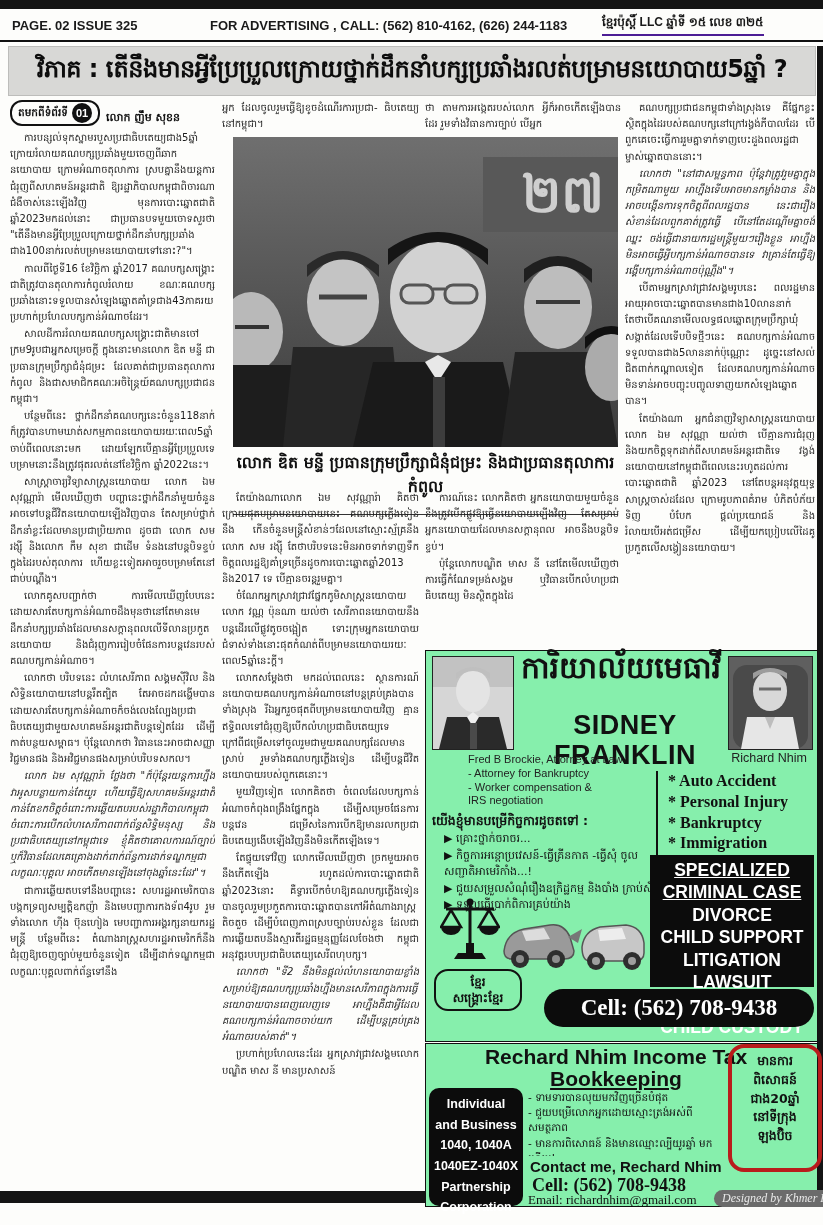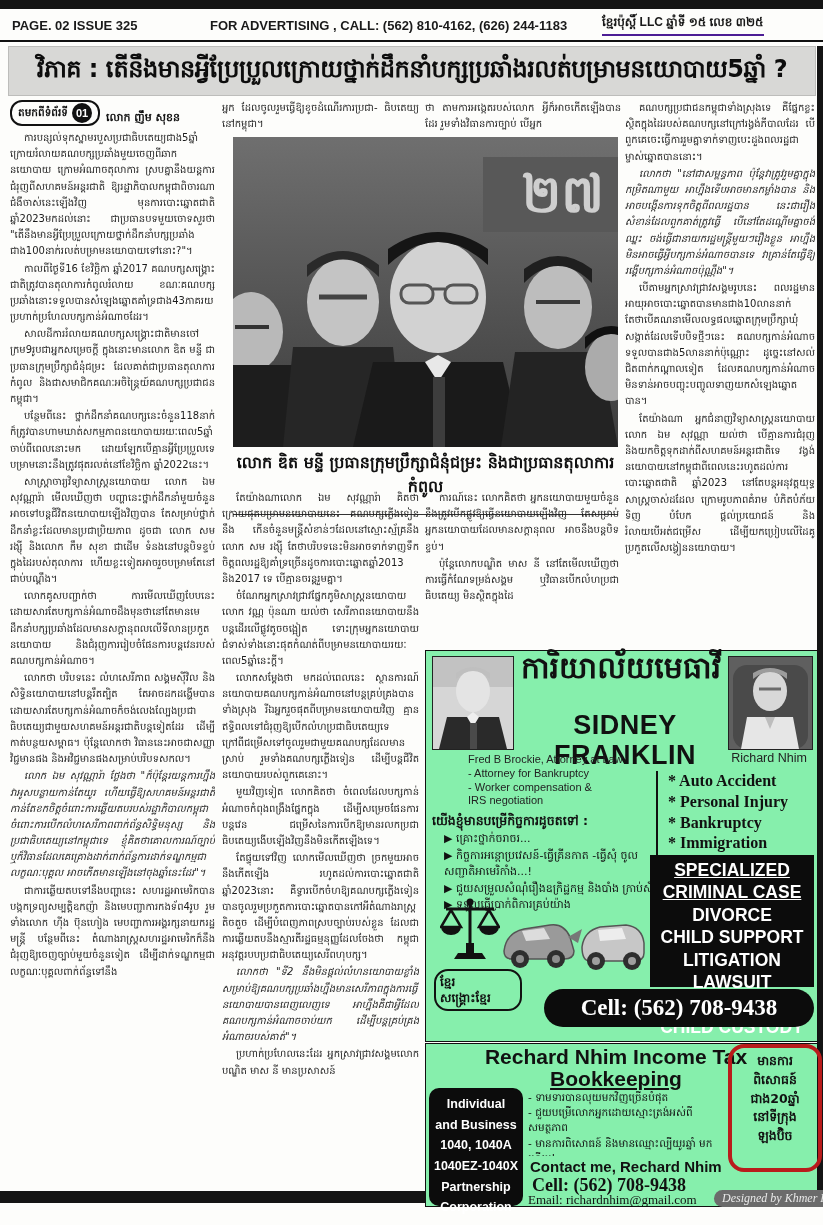--- a/index.html
+++ b/index.html
@@ -40,21 +40,21 @@
   .rname{font-family:"Liberation Sans",sans-serif;font-size:12.5px;text-align:center;color:#222;}
   .starlist{font-family:"Liberation Serif",serif;font-weight:bold;font-size:16px;line-height:1.3;border-left:2px solid #111;padding-left:10px;}
   .starlist .li-item{white-space:nowrap;}
   .kh-svc-head{font-weight:bold;font-size:12.5px;}
   .kh-svc{font-size:11px;line-height:1.5;}
   .kh-svc .li-item{text-indent:0;}
   .spec{background:#0c0c0c;color:#fff;text-align:center;font-family:"Liberation Sans",sans-serif;
         font-weight:bold;font-size:17.5px;line-height:1.28;padding-top:4px;}
   .cellpill{background:#0c0c0c;color:#fff;border-radius:22px;display:flex;align-items:center;justify-content:center;
             font-family:"Liberation Serif",serif;font-weight:bold;font-size:23px;white-space:nowrap;}
-  .khmerbadge{border:2.5px solid #111;border-radius:14px;text-align:left;font-weight:bold;font-size:12px;line-height:1.35;padding:3px 4px;}
+  .khmerbadge{border:2.5px solid #111;border-radius:14px;text-align:center;font-weight:bold;font-size:12px;line-height:1.35;padding:3px 4px;}
   
   .bk-title1{font-family:"Liberation Sans",sans-serif;font-weight:bold;font-size:21px;text-align:center;line-height:1.0;white-space:nowrap;}
   .bk-title2{font-family:"Liberation Sans",sans-serif;font-weight:bold;font-size:21px;text-align:center;text-decoration:underline;line-height:1.1;}
   .bk-black{background:#0c0c0c;color:#fff;border-radius:10px;text-align:center;font-family:"Liberation Sans",sans-serif;
             font-weight:bold;font-size:12.5px;line-height:1.65;padding-top:6px;}
   .bk-badge{border:4px solid #b91c1c;border-radius:16px;text-align:center;font-weight:bold;font-size:12.5px;line-height:1.5;padding:4px 2px;}
   .bk-list{font-size:10.5px;line-height:1.45;}
   .bk-contact{font-family:"Liberation Sans",sans-serif;font-weight:bold;font-size:15px;}
   .bk-cell{font-family:"Liberation Serif",serif;font-weight:bold;font-size:18px;}
   .bk-email{font-family:"Liberation Serif",serif;font-size:13px;}

